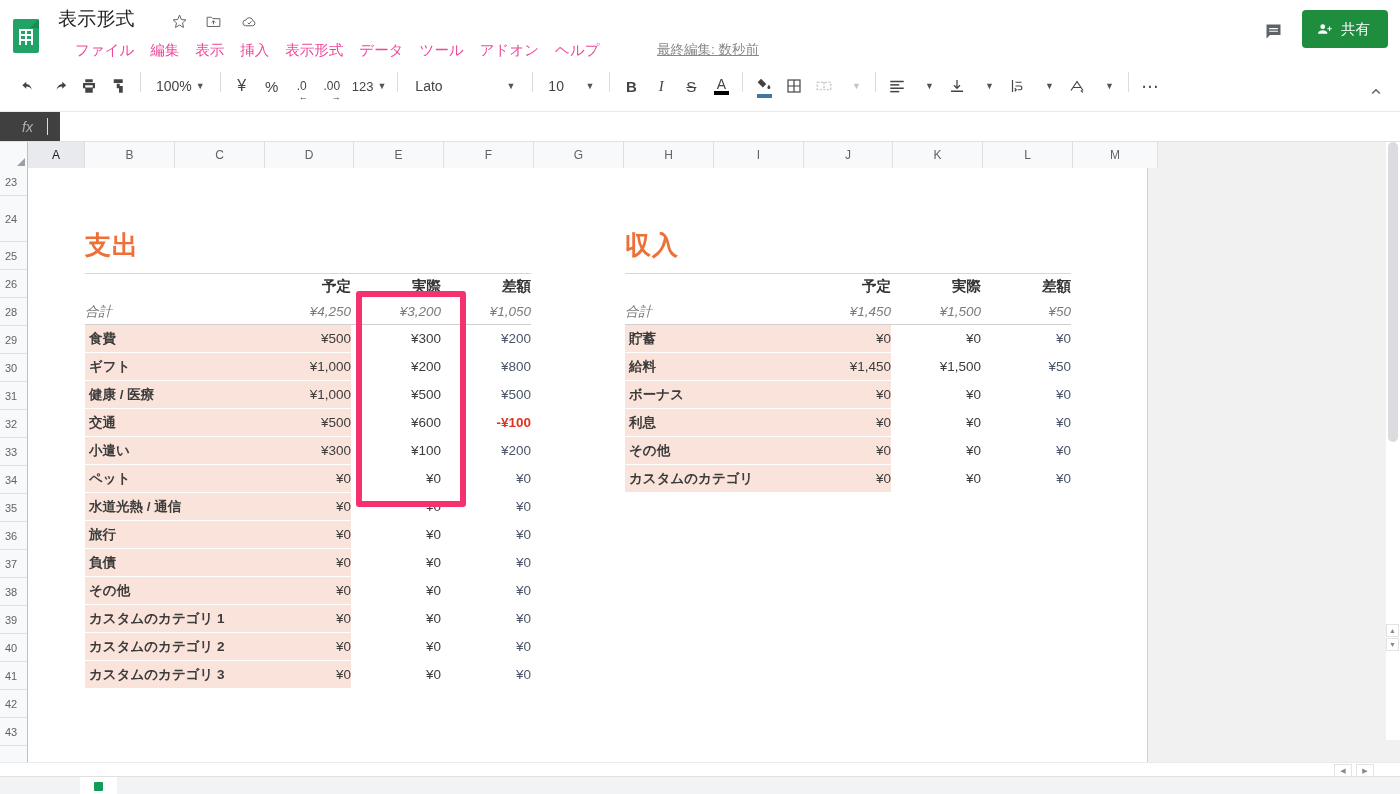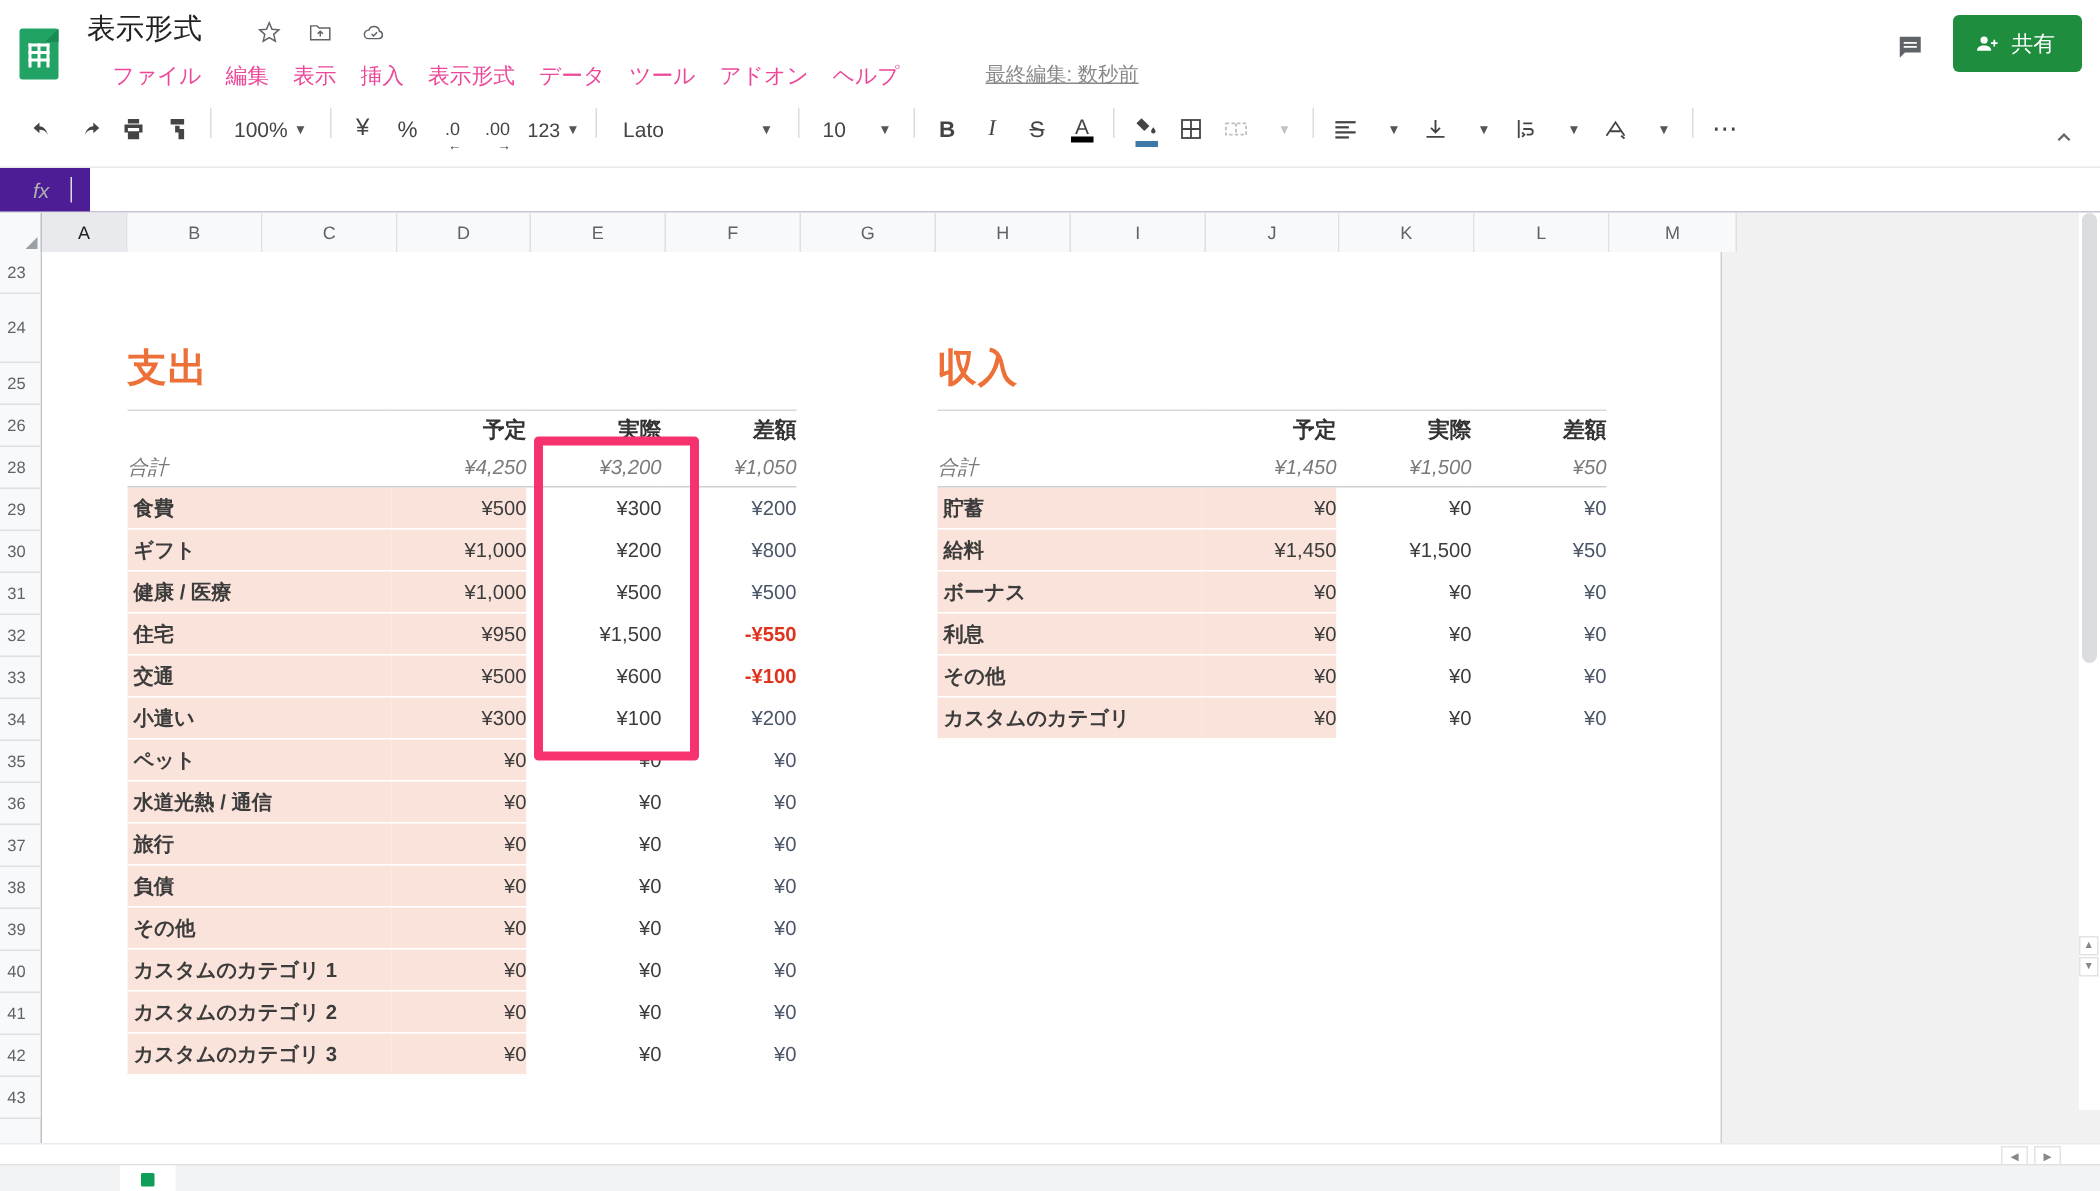--- a/index.html
+++ b/index.html
@@ -98,21 +98,21 @@
   .tb-wide { padding: 0 8px; }
   #collapse-toolbar {
     position: absolute; right: 10px; top: 6px;
     width: 28px; height: 28px; border-radius: 50%;
     display: flex; align-items: center; justify-content: center; cursor: pointer;
   }
 
   
   #formulabar {
     position: absolute; top: 112px; left: 0; width: 1400px; height: 30px;
-    background: #4c1d95; border-bottom: 1px solid #e0e0e0;
+    background: #404040; border-bottom: 1px solid #e0e0e0;
     display: flex; align-items: center;
   }
   #namebox {
     width: 20px; height: 100%; display:flex; align-items:center;
     font-size: 13px; color: #999;
   }
   #fx { font-size: 14px; color: #b0b0b0; font-style: italic; padding-left:2px;}
   #fx-divider { width:1px; height:17px; background:#ddd; margin:0 12px 0 14px;}
   #formula-input { flex:1; font-size:13px; color:#222; border:none; outline:none; height:100%; font-family:inherit;}
 
@@ -529,26 +529,20 @@
               <td class="actual">¥200</td>
               <td class="diff">¥800</td>
             </tr>
             <tr class="data-row">
               <td class="lbl">健康 / 医療</td>
               <td class="planned">¥1,000</td>
               <td class="actual">¥500</td>
               <td class="diff">¥500</td>
             </tr>
             <tr class="data-row">
-              <td class="lbl">住宅</td>
-              <td class="planned">¥950</td>
-              <td class="actual">¥1,500</td>
-              <td class="diff neg">-¥550</td>
-            </tr>
-            <tr class="data-row">
               <td class="lbl">交通</td>
               <td class="planned">¥500</td>
               <td class="actual">¥600</td>
               <td class="diff neg">-¥100</td>
             </tr>
             <tr class="data-row">
               <td class="lbl">小遣い</td>
               <td class="planned">¥300</td>
               <td class="actual">¥100</td>
               <td class="diff">¥200</td>

